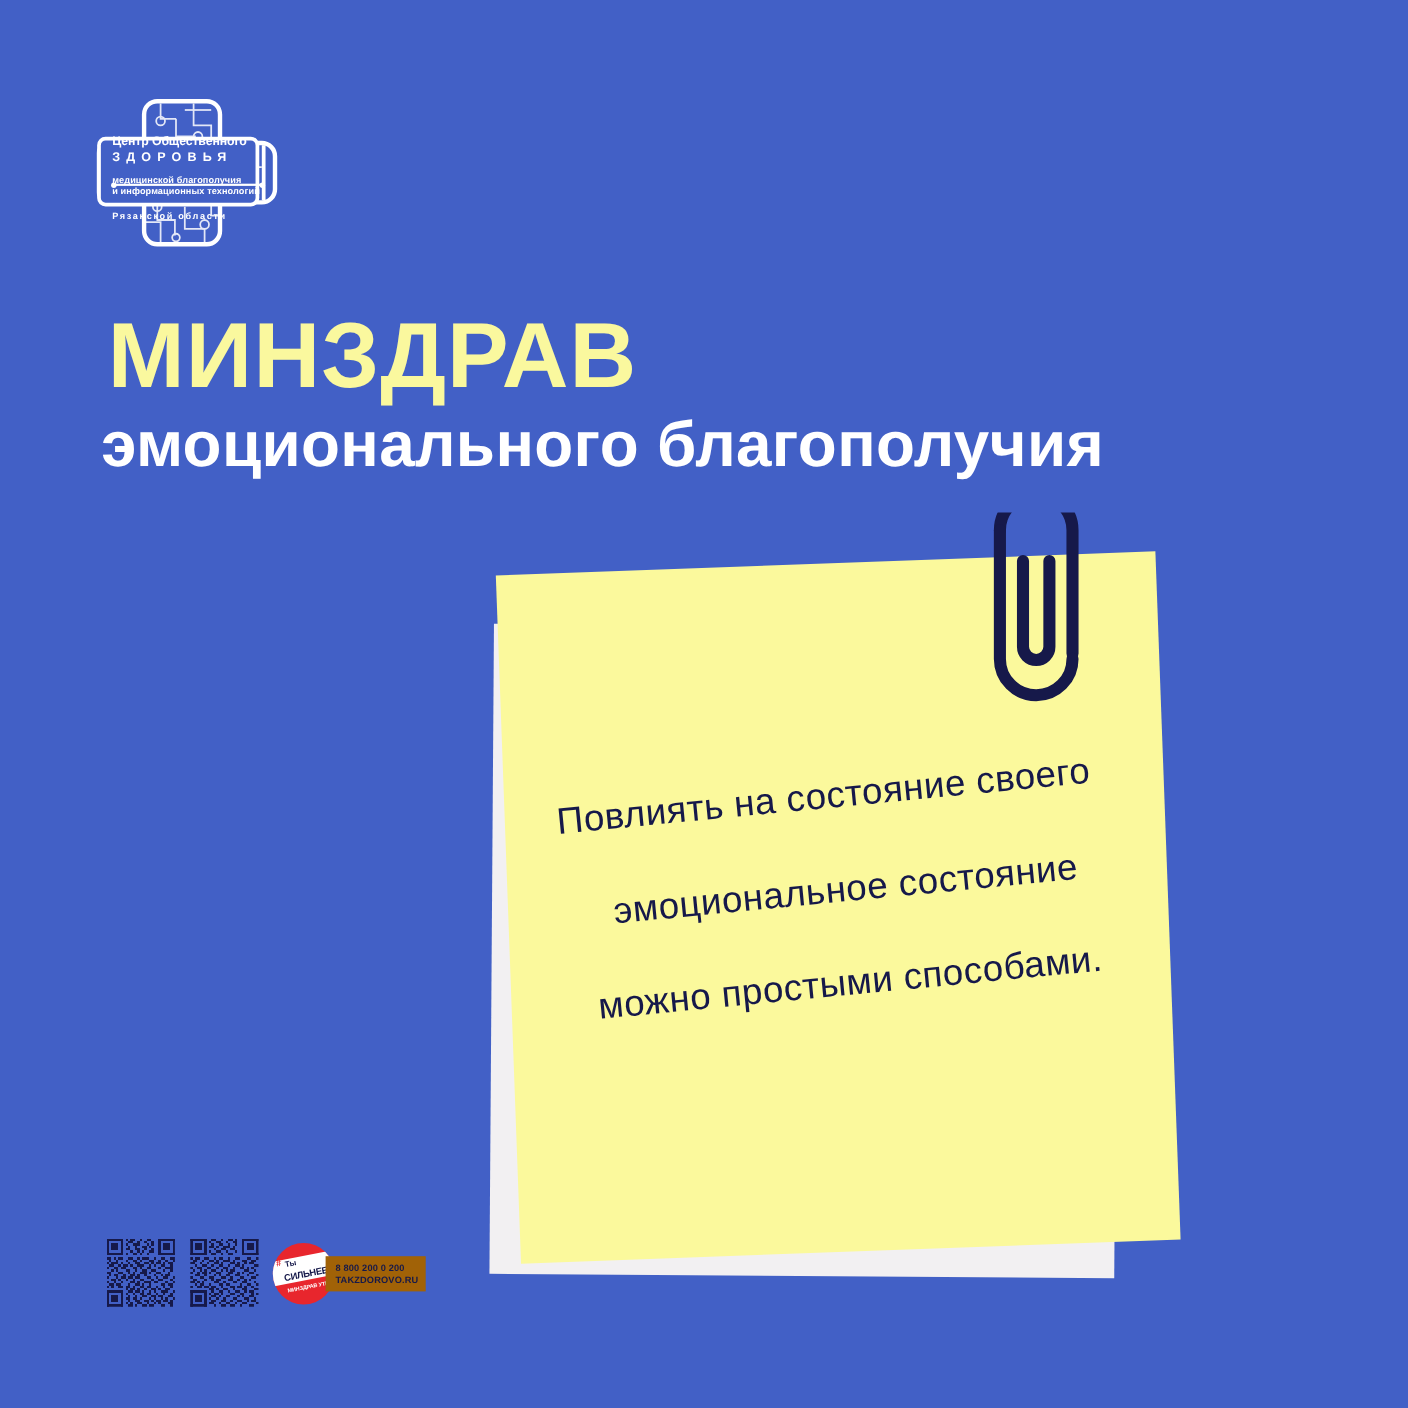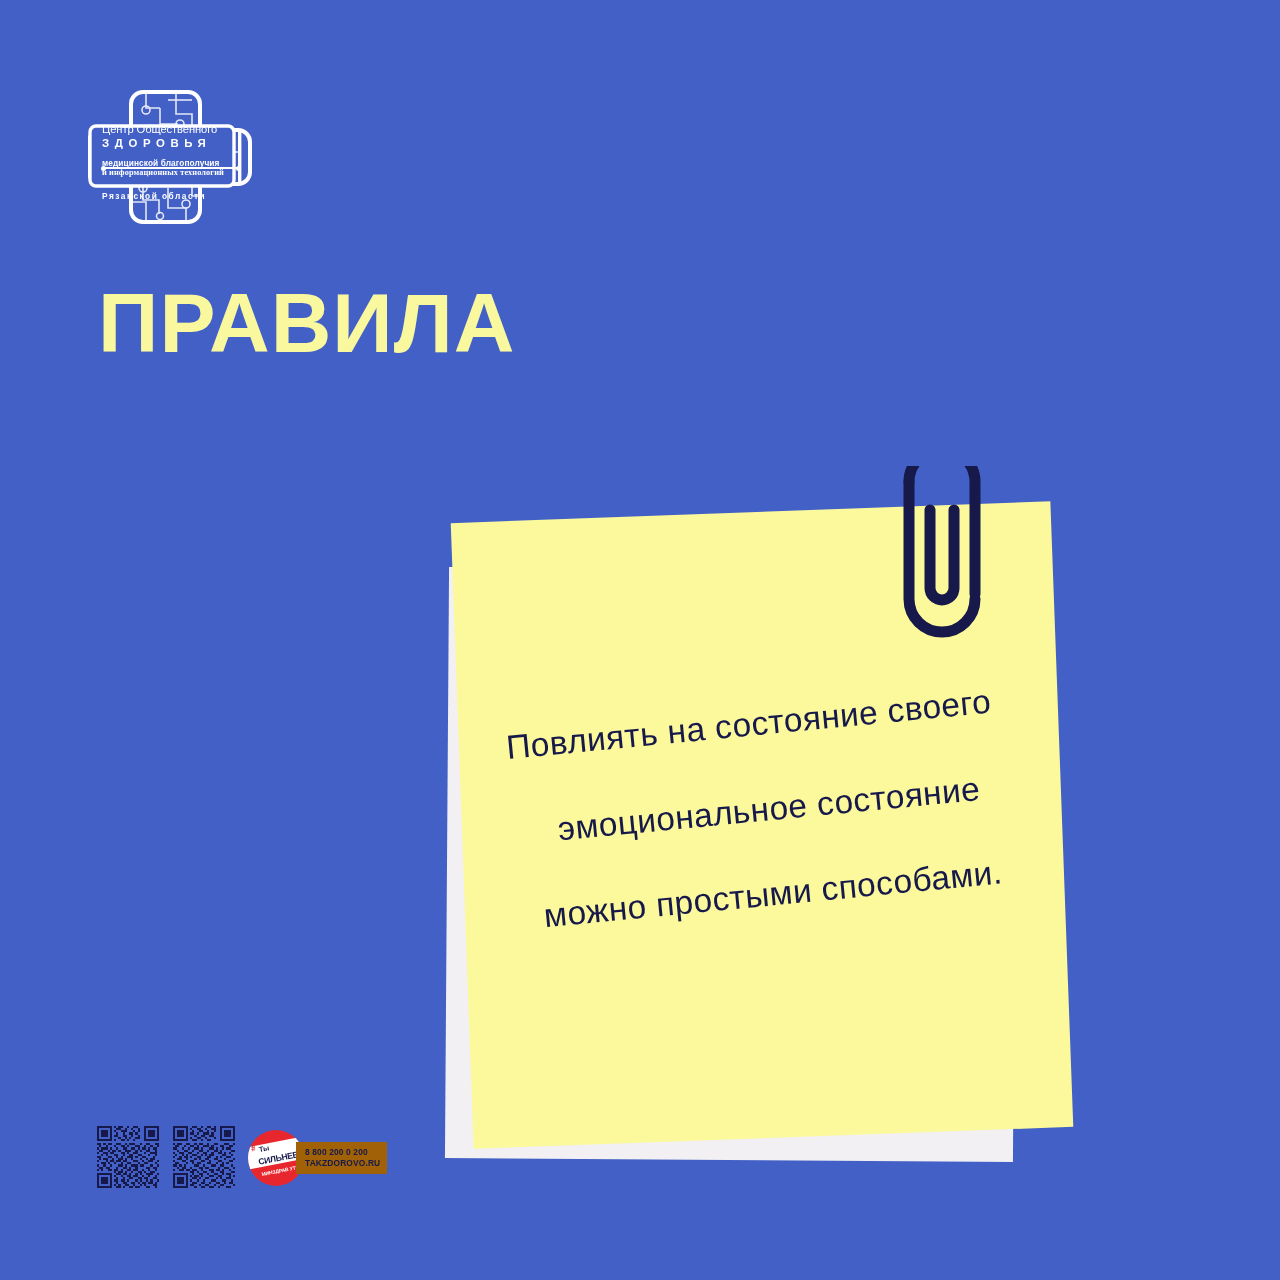--- a/index.html
+++ b/index.html
@@ -31,21 +31,21 @@
     position: absolute;
     left: 14px;
     top: 40px;
     width: 146px;
     color: #ffffff;
     line-height: 1.0;
     pointer-events: none;
   }
   .logo-l1 {
     font-size: 11.2px;
-    font-weight: 400;
+    font-weight: 700;
     letter-spacing: -0.1px;
     white-space: nowrap;
   }
   .logo-l2 {
     font-size: 11.4px;
     font-weight: 700;
     letter-spacing: 5.6px;
     margin-top: 3px;
     white-space: nowrap;
   }
@@ -73,21 +73,20 @@
     margin-top: 9px;
     letter-spacing: 0.1px;
     white-space: nowrap;
   }
   .logo-l4 {
     font-size: 8.3px;
     font-weight: 700;
     margin-top: 2.5px;
     letter-spacing: 0.1px;
     white-space: nowrap;
-    font-family: Liberation Serif, serif;
   }
   .logo-l5 {
     font-size: 8.3px;
     font-weight: 700;
     margin-top: 14px;
     letter-spacing: 1.5px;
     white-space: nowrap;
   }
 
   
@@ -305,21 +304,22 @@
     <div class="logo-text-block">
       <div class="logo-l1">Центр Общественного</div>
       <div class="logo-l2">ЗДОРОВЬЯ</div>
       <div class="logo-rule"></div>
       <div class="logo-l3">медицинской благополучия</div>
       <div class="logo-l4">и информационных технологий</div>
       <div class="logo-l5">Рязанской области</div>
     </div>
   </div>
 
-  <div class="title-main">ПРАВИЛА</div>
+  <div class="title-main">МИНЗДРАВ</div>
+  <div class="title-sub">эмоционального благополучия</div>
 
   <div class="paper-white"></div>
 
   <div class="note-yellow">
     <div class="note-text">
       <div class="note-line">Повлиять на состояние своего</div>
       <div class="note-line">эмоциональное состояние</div>
       <div class="note-line">можно простыми способами.</div>
     </div>
   </div>

